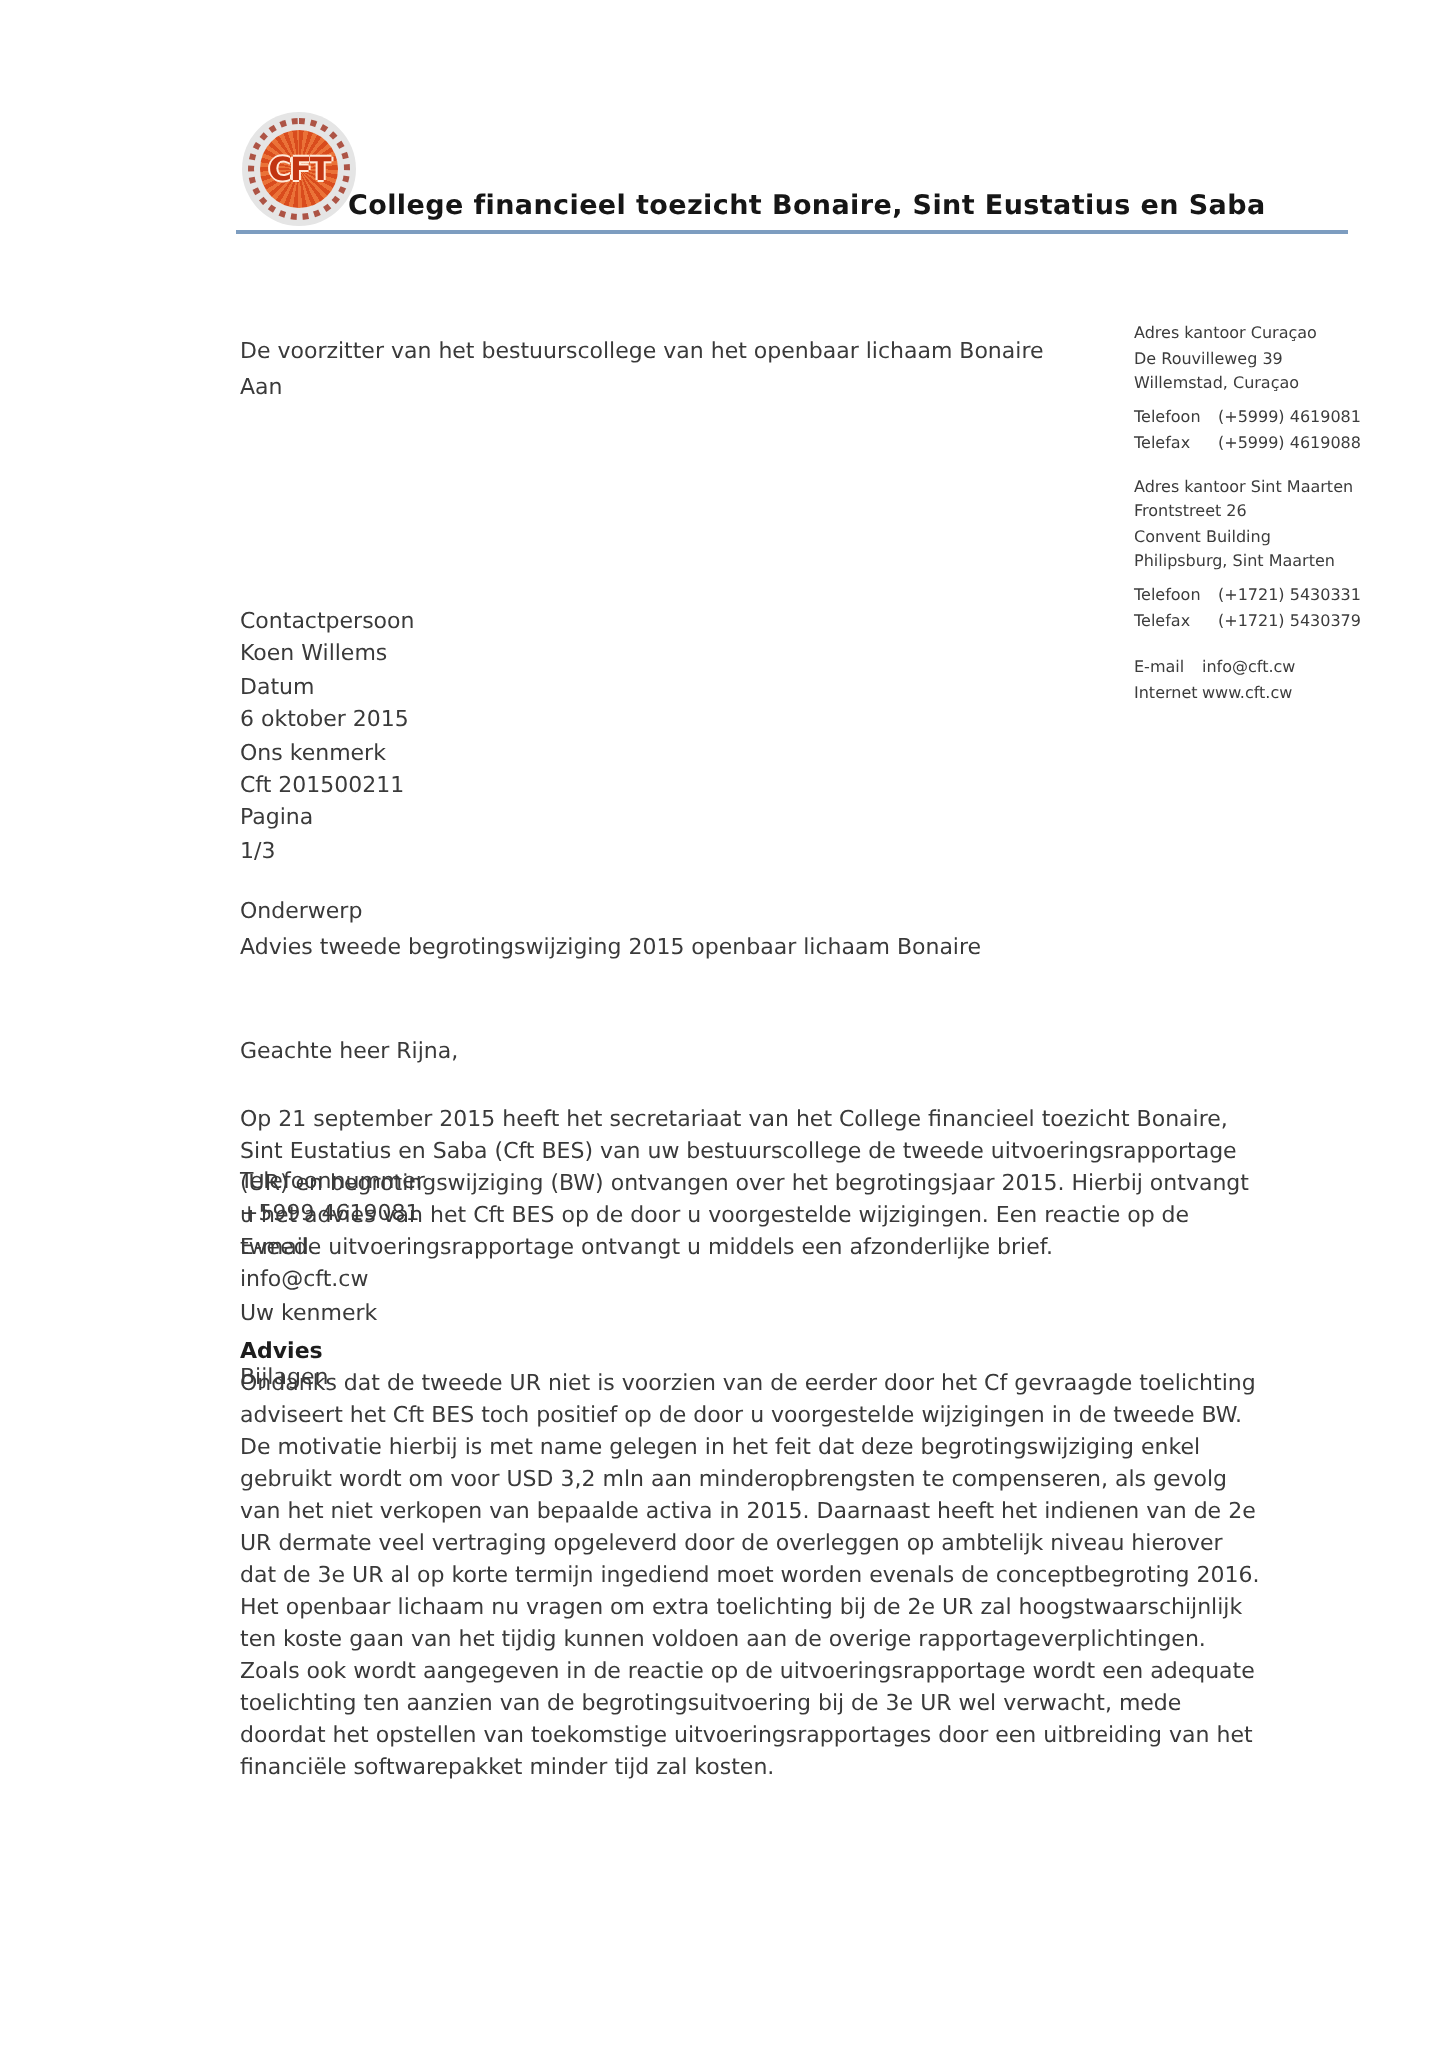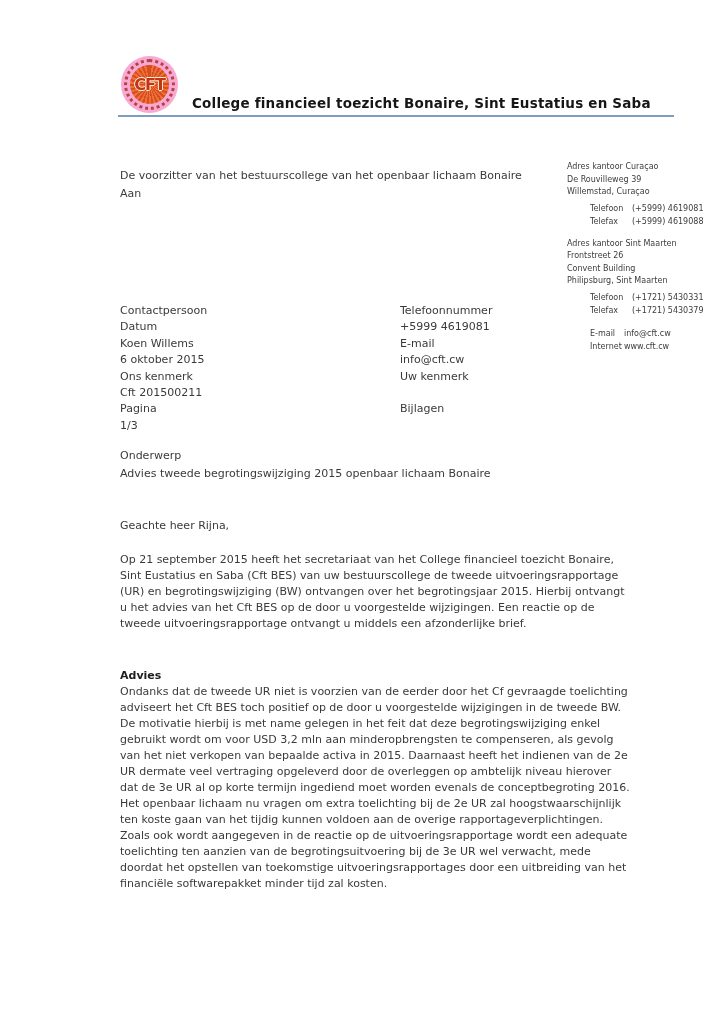--- a/index.html
+++ b/index.html
@@ -9,63 +9,63 @@
     background:#ffffff;
     font-family:"DejaVu Sans", "Liberation Sans", sans-serif;
     color:#3a3a3a;
     overflow:hidden;
   }
 
   
   .logo {
     position:absolute; left:121px; top:56px;
     width:57px; height:57px; border-radius:50%;
-    background:#f9a8d4;
+    background:#e5e5e5;
   }
   .logo .rim {
     position:absolute; inset:3px; border-radius:50%;
     border:3px dotted #9b2410; opacity:.75; box-sizing:border-box;
   }
   .logo .disc {
     position:absolute; inset:9px; border-radius:50%;
     background:repeating-conic-gradient(#d94c1d 0deg 7deg, #ea7238 7deg 14deg);
   }
   .logo .cft {
     position:absolute; inset:0; display:flex; align-items:center; justify-content:center;
     font-weight:bold; font-size:16px; letter-spacing:-1px; color:#c23511;
     text-shadow:-1px 0 #ffe9d8, 1px 0 #ffe9d8, 0 -1px #ffe9d8, 0 1px #ffe9d8;
   }
   .title {
-    position:absolute; left:192px; top:95px;
+    position:absolute; left:174px; top:95px;
     font-size:13.5px; font-weight:bold; color:#161616; letter-spacing:.2px;
     white-space:nowrap;
   }
   .header-rule {
     position:absolute; left:118px; top:115px;
     width:556px; height:2px; background:#7d9dc0;
   }
 
   
   .sidebar {
     position:absolute; left:567px; top:161px; width:152px;
     font-size:8px; line-height:12.5px; color:#3c3c3c;
   }
   .sb-heading { }
   .sb-gap-s { height:3px; }
   .sb-gap-m { height:9px; }
-  .sb-row { display:flex; line-height:13.5px;margin-left:23px; }
+  .sb-row { display:flex; line-height:13.5px; }
   .sb-row .lbl { width:42px; flex:0 0 42px; }
   .sb-row.online .lbl { width:34px; flex:0 0 34px; }
 
   
   .main { position:absolute; left:120px; width:512px; font-size:11px; }
 
   .aan-block { position:absolute; top:167px; line-height:18px; }
 
-  .meta-grid { position:absolute; top:303px; display:flex; width:512px; }
+  .meta-grid { position:absolute; top:303px; display:flex; width:512px;flex-direction:column; }
   .meta-col { line-height:16.4px; }
   .meta-col.left { width:280px; flex:0 0 280px; }
   .meta-col.right { width:225px; }
   .meta-cell { min-height:16.4px; }
 
   .subject-block { position:absolute; top:447px; line-height:18px; }
 
   .salutation { position:absolute; top:519px; }
 
   .para1 { position:absolute; top:552px; width:512px; line-height:16px; }
@@ -127,22 +127,22 @@
   <div class="main">
 
     <div class="aan-block">
       <div>De voorzitter van het bestuurscollege van het openbaar lichaam Bonaire</div>
       <div>Aan</div>
     </div>
 
     <div class="meta-grid">
       <div class="meta-col left">
         <div class="meta-cell">Contactpersoon</div>
+        <div class="meta-cell">Koen Willems</div>
         <div class="meta-cell">Datum</div>
-        <div class="meta-cell">Koen Willems</div>
         <div class="meta-cell">6 oktober 2015</div>
         <div class="meta-cell">Ons kenmerk</div>
         <div class="meta-cell">Cft 201500211</div>
         <div class="meta-cell">Pagina</div>
         <div class="meta-cell">1/3</div>
       </div>
       <div class="meta-col right">
         <div class="meta-cell">Telefoonnummer</div>
         <div class="meta-cell">+5999 4619081</div>
         <div class="meta-cell">E-mail</div>

